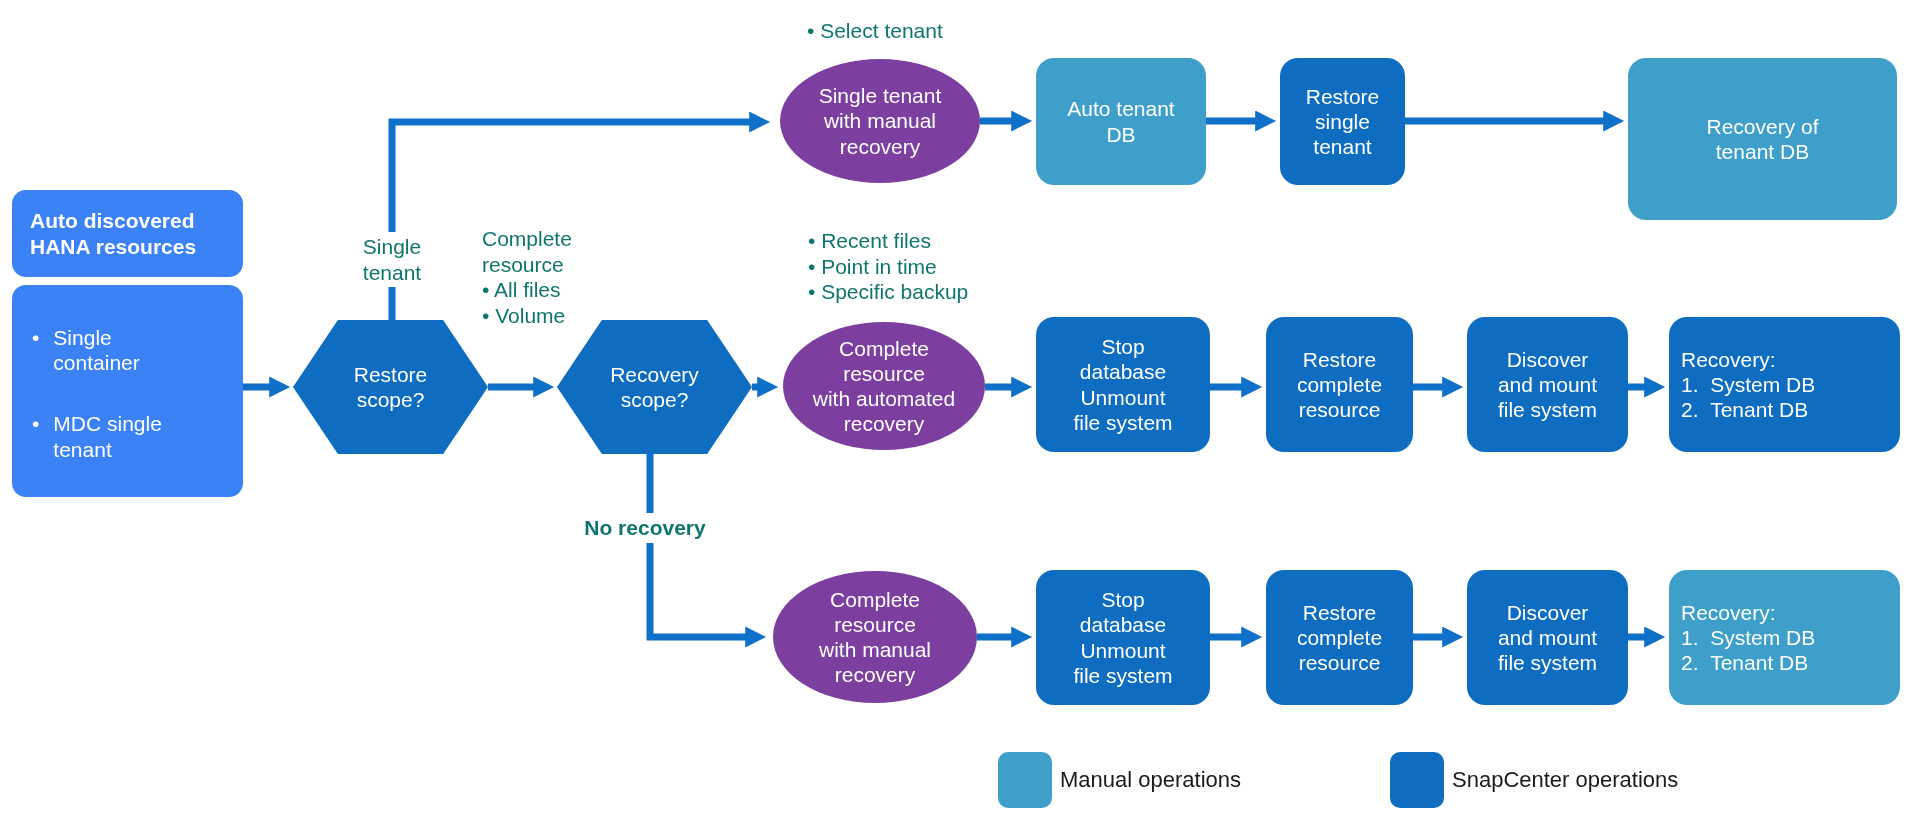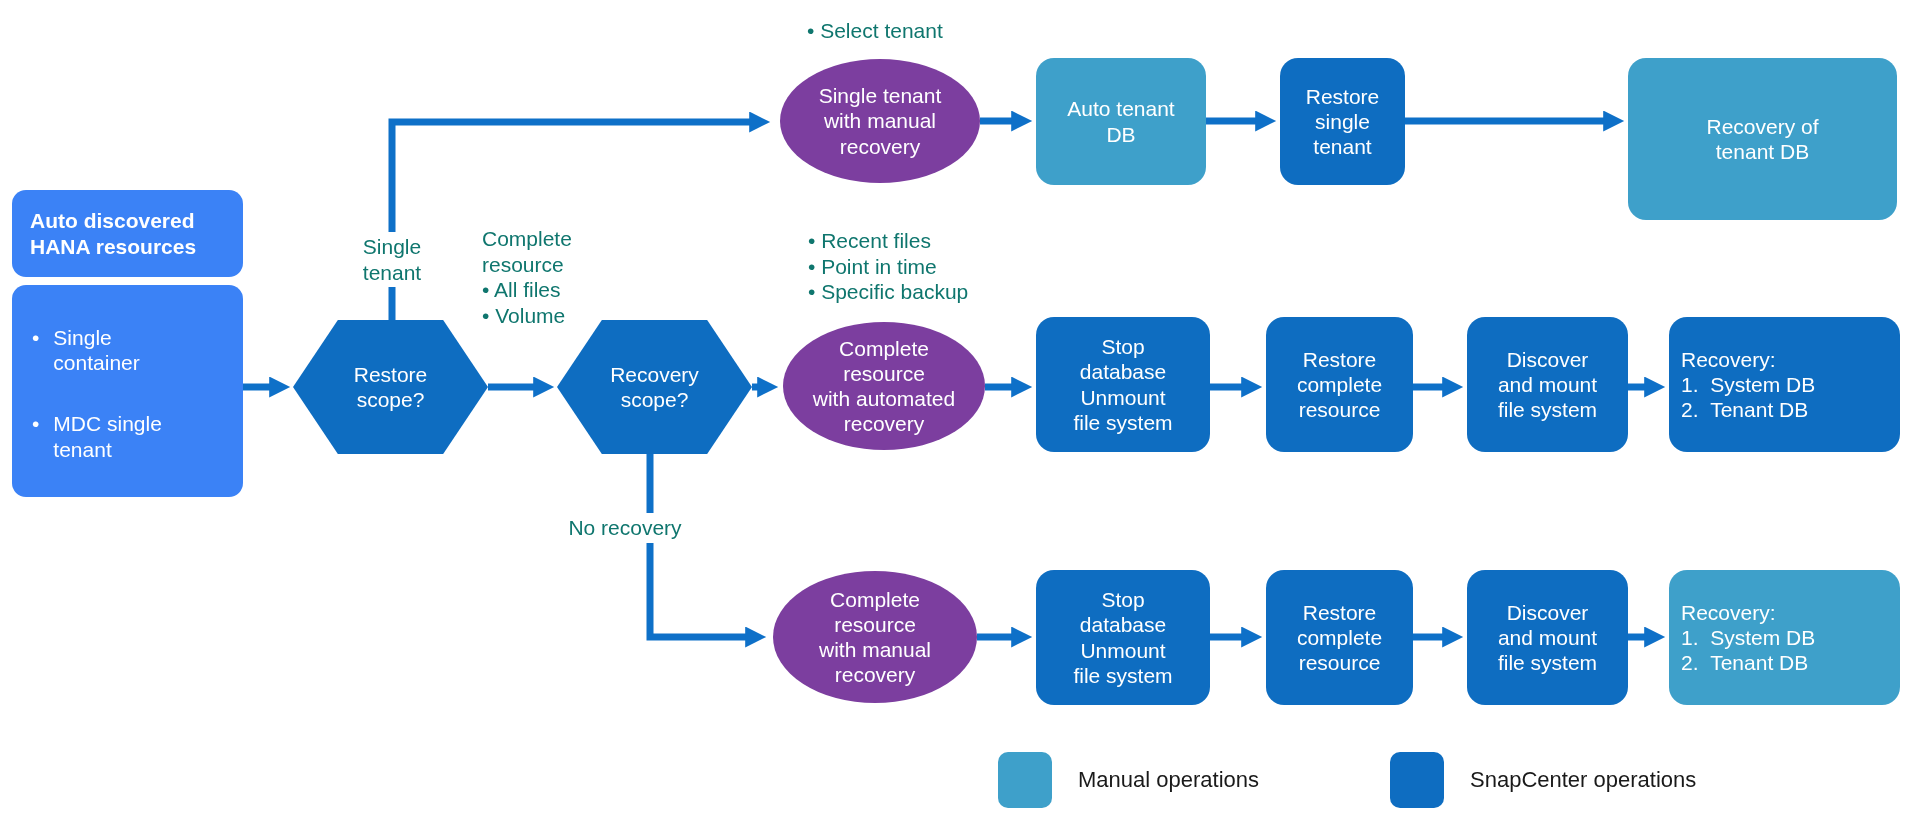--- a/index.html
+++ b/index.html
@@ -15,21 +15,21 @@
   .box.list{justify-content:flex-start;text-align:left;padding-left:12px;box-sizing:border-box;}
   .ellipse{background:#7C3E9F;border-radius:50%;}
   .hex{background:#0E6DC1;clip-path:polygon(0 50%,23% 0,77% 0,100% 50%,77% 100%,23% 100%);}
   .gray{background:#3b82f6;border-radius:14px;}
   .gray.title{font-weight:bold;justify-content:flex-start;text-align:left;padding-left:18px;box-sizing:border-box;}
   .gray.bullets{flex-direction:column;align-items:flex-start;justify-content:flex-start;
                 padding:40px 10px 0 20px;gap:36px;box-sizing:border-box;text-align:left;}
   .bullet-row{display:flex;gap:14px;}
   .note{position:absolute;color:#0f766e;font-size:21px;line-height:1.22;white-space:pre-line;}
   .note.center{text-align:center;background:#ffffff;padding:2px 0;}
-  .legend-entry{position:absolute;display:flex;align-items:center;gap:26px;height:56px;}
+  .legend-entry{position:absolute;display:flex;align-items:center;gap:8px;height:56px;}
   .swatch{width:54px;height:56px;border-radius:10px;flex:0 0 auto;}
   .swatch.manual{background:#3EA0CA;}
   .swatch.snap{background:#0E6DC1;}
   .legend-label{color:#1a1a1a;font-size:22px;white-space:nowrap;}
 </style>
 </head>
 <body>
 
 <div class="stage">
 
@@ -83,21 +83,21 @@
   <div class="note center" style="left:340px;top:232px;width:104px;">Single
 tenant</div>
   <div class="note" style="left:482px;top:226px;">Complete
 resource
 • All files
 • Volume</div>
   <div class="note" style="left:807px;top:18px;">• Select tenant</div>
   <div class="note" style="left:808px;top:228px;">• Recent files
 • Point in time
 • Specific backup</div>
-  <div class="note center" style="left:555px;top:513px;width:140px;">No recovery</div>
+  <div class="note center" style="left:575px;top:513px;width:140px;font-weight:bold;">No recovery</div>
 
   <div class="node ellipse" style="left:780px;top:59px;width:200px;height:124px;">Single tenant
 with manual
 recovery</div>
   <div class="node box manual" style="left:1036px;top:58px;width:170px;height:127px;">Auto tenant
 DB</div>
   <div class="node box snap" style="left:1280px;top:58px;width:125px;height:127px;">Restore
 single
 tenant</div>
   <div class="node box manual" style="left:1628px;top:58px;width:269px;height:162px;">Recovery of

